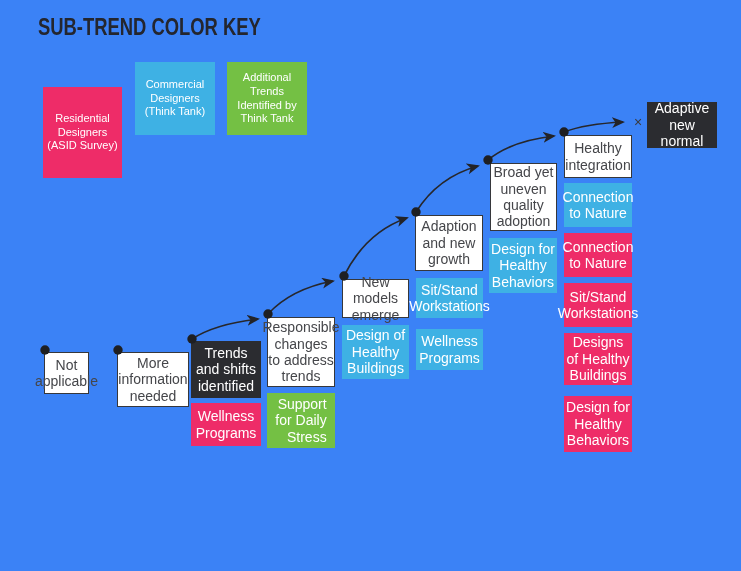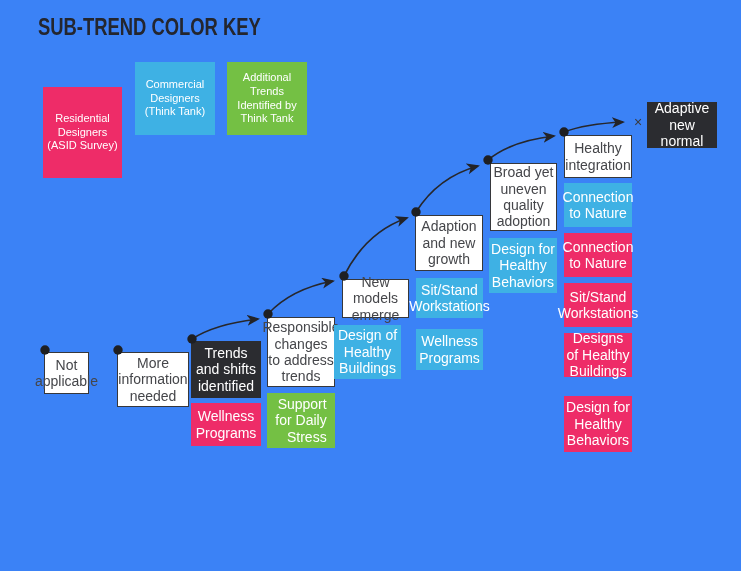--- a/index.html
+++ b/index.html
@@ -34,31 +34,31 @@
   .lg1{left:135px;top:62px;width:80px;height:73px;}
   .lg2{left:227px;top:62px;width:80px;height:73px;}
   
   .s1{left:44px;top:352px;width:45px;height:42px;}
   .s2{left:117px;top:352px;width:72px;height:55px;}
   .s3{left:191px;top:341px;width:70px;height:57px;}
   .s3b{left:191px;top:403px;width:70px;height:43px;}
   .s4{left:267px;top:317px;width:68px;height:70px;}
   .s4b{left:267px;top:393px;width:68px;height:55px;text-align:right;}
   .s5{left:342px;top:279px;width:67px;height:39px;}
-  .s5b{left:334px;top:325px;width:67px;height:54px;}
+  .s5b{left:342px;top:325px;width:67px;height:54px;}
   .s6{left:415px;top:215px;width:68px;height:56px;}
   .s6b{left:416px;top:278px;width:67px;height:40px;}
   .s6c{left:416px;top:329px;width:67px;height:41px;}
   .s7{left:490px;top:163px;width:67px;height:68px;}
   .s7b{left:489px;top:238px;width:68px;height:55px;}
   .s8{left:564px;top:135px;width:68px;height:43px;}
   .s8b{left:564px;top:183px;width:68px;height:44px;}
   .s8c{left:564px;top:233px;width:68px;height:44px;}
   .s8d{left:564px;top:283px;width:68px;height:44px;}
-  .s8e{left:564px;top:333px;width:68px;height:44px;}
+  .s8e{left:564px;top:333px;width:68px;height:52px;}
   .s8f{left:564px;top:396px;width:68px;height:56px;}
   .s9{left:647px;top:102px;width:70px;height:46px;}
 </style>
 </head>
 <body>
 
 <div class="canvas">
 
   <h1 class="title">SUB-TREND COLOR KEY</h1>
 

